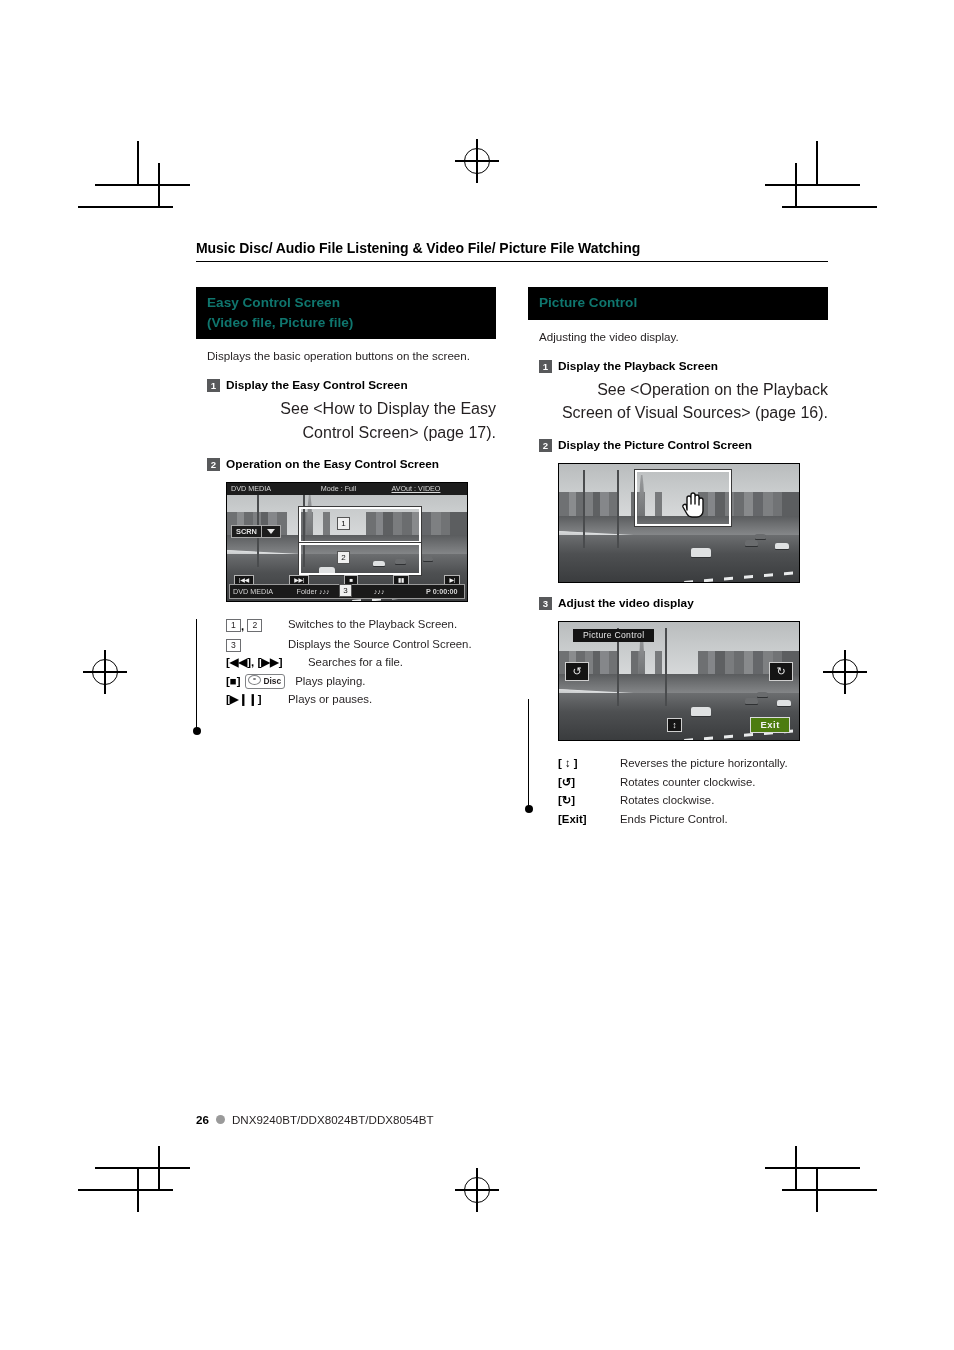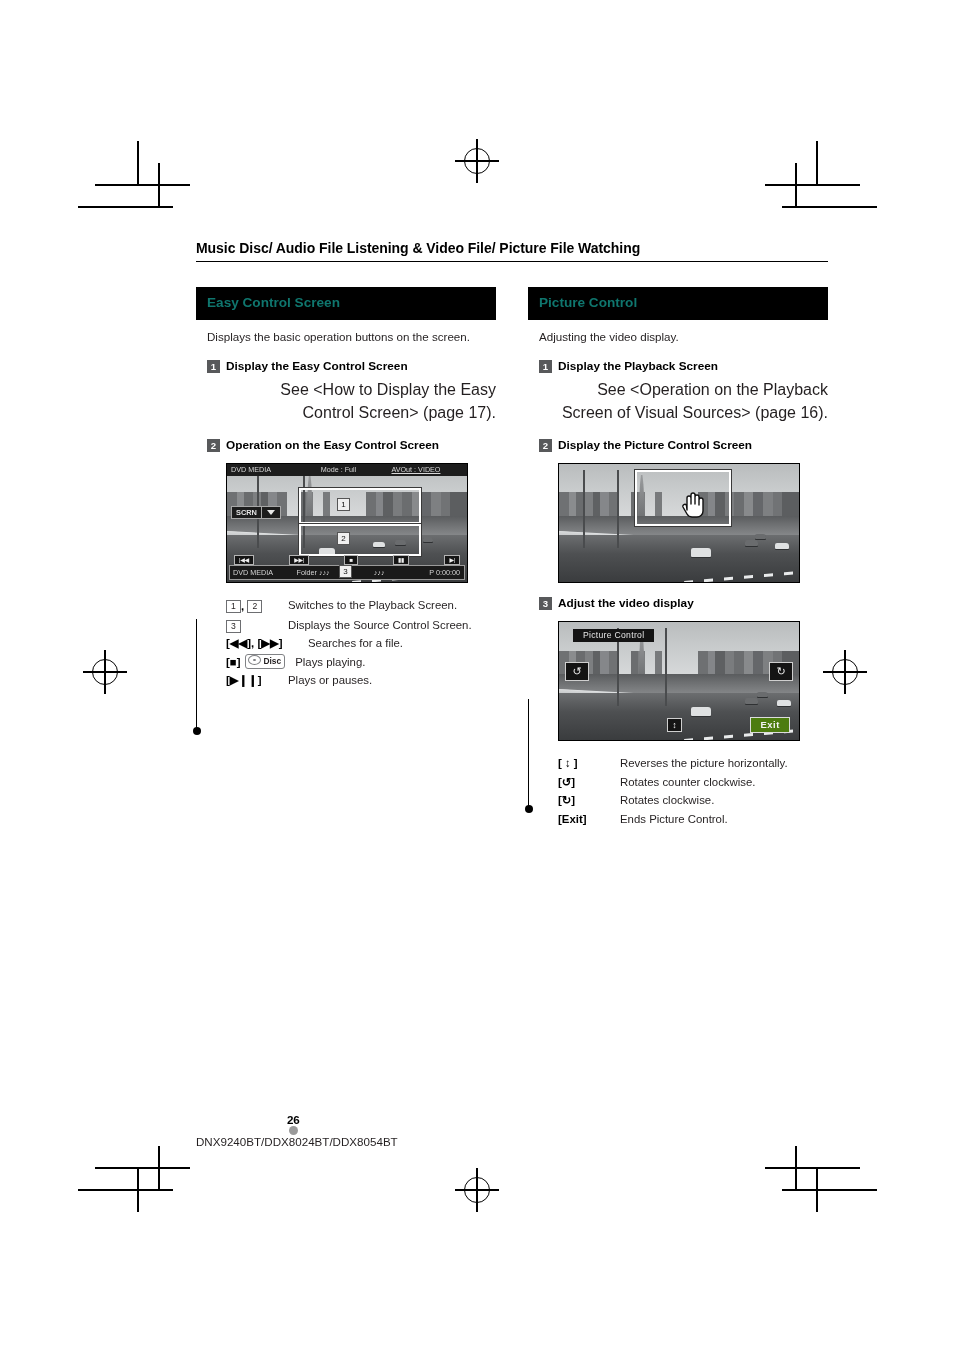--- a/index.html
+++ b/index.html
@@ -297,21 +297,21 @@
     border: 1px solid #9a9a9a;
     color: #d4d4d4;
     font-size: 7.2px;
     line-height: 13px;
     display: flex;
     align-items: center;
   }
   .botbar .b1 { padding-left: 3px; width: 28%; }
   .botbar .b2 { width: 34%; }
   .botbar .b3 { width: 22%; }
-  .botbar .b4 { width: 16%; text-align: right; padding-right: 4px; }
+  .botbar .b4 { width: 16%; text-align: center; padding-right: 4px; font-weight: bold; }
 
   .scrn-btn {
     position: absolute; left: 4px; top: 42px;
     height: 11px;
     background: #1c1c1c;
     border: 1px solid #a8a8a8;
     color: #e4e4e4;
     font-size: 7.4px;
     font-weight: bold;
     line-height: 11px;
@@ -394,21 +394,20 @@
 
   
   .footer {
     position: absolute;
     left: 196px;
     top: 1113px;
     display: flex;
     align-items: center;
     font-size: 11.6px;
     color: #231f20;
-    flex-direction: column;
   }
   .footer .pnum { font-weight: bold; color: #000; margin-right: 7px; }
   .footer .fdot {
     width: 9px; height: 9px; border-radius: 50%;
     background: #9a9a9a; margin-right: 7px;
   }
 </style>
 </head>
 <body>
 
@@ -449,20 +448,21 @@
 
   <div class="running-head">Music Disc/ Audio File Listening &amp; Video File/ Picture File Watching</div>
   <div class="head-rule"></div>
 
   <div class="columns">
 
     <div class="col">
 
       <div class="sect-bar">
         <span class="l1">Easy Control Screen</span>
+        <span class="l2">(Video file, Picture file)</span>
       </div>
 
       <div class="body-text">Displays the basic operation buttons on the screen.</div>
 
       <div class="step">
         <div class="badge">1</div>
         <div class="step-title">Display the Easy Control Screen</div>
       </div>
       <div class="step-body">See &lt;How to Display the Easy Control Screen&gt; (page 17).</div>
 

